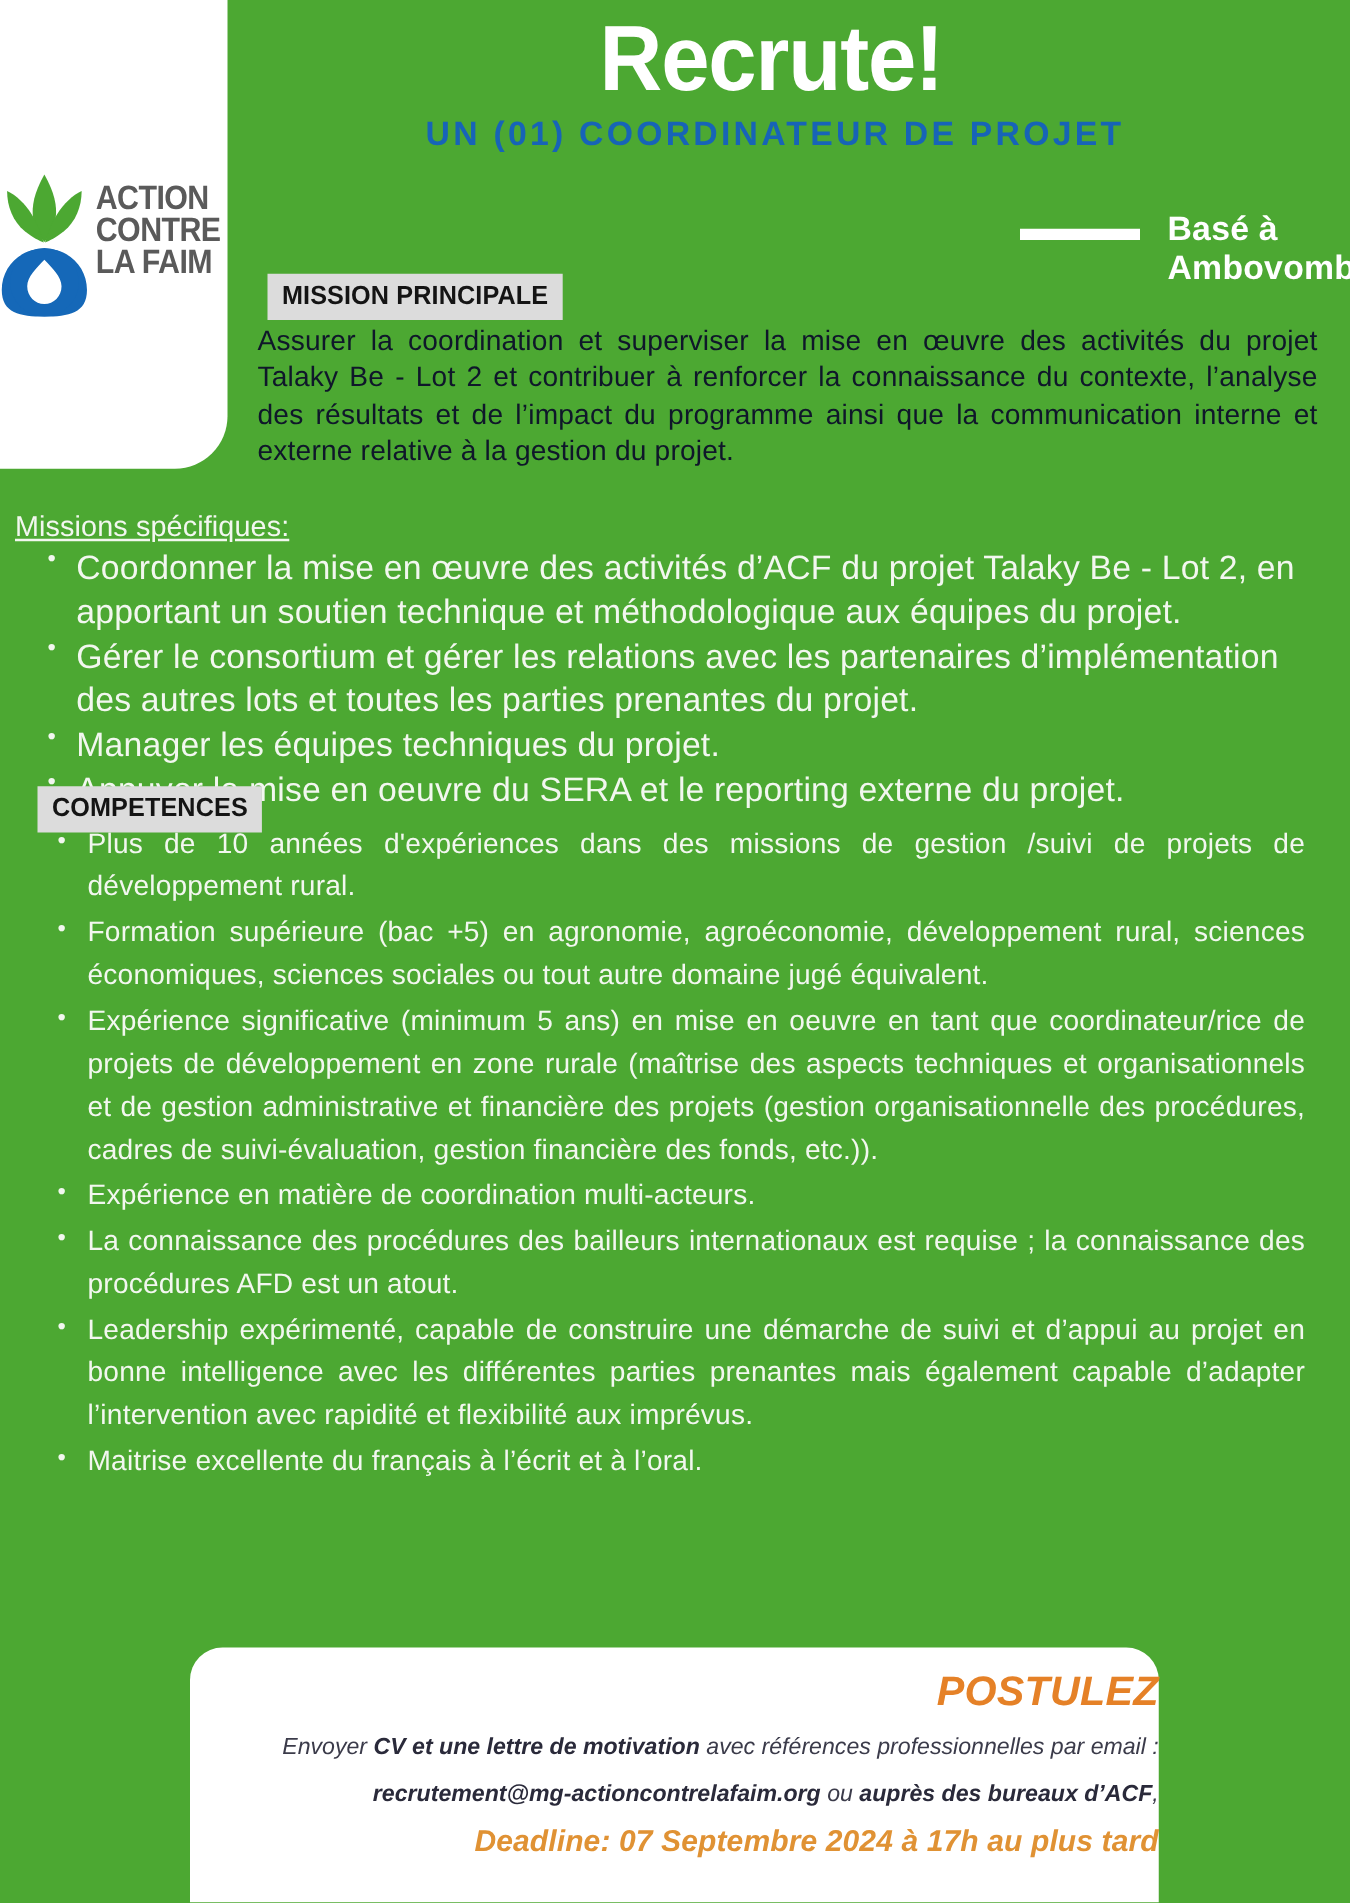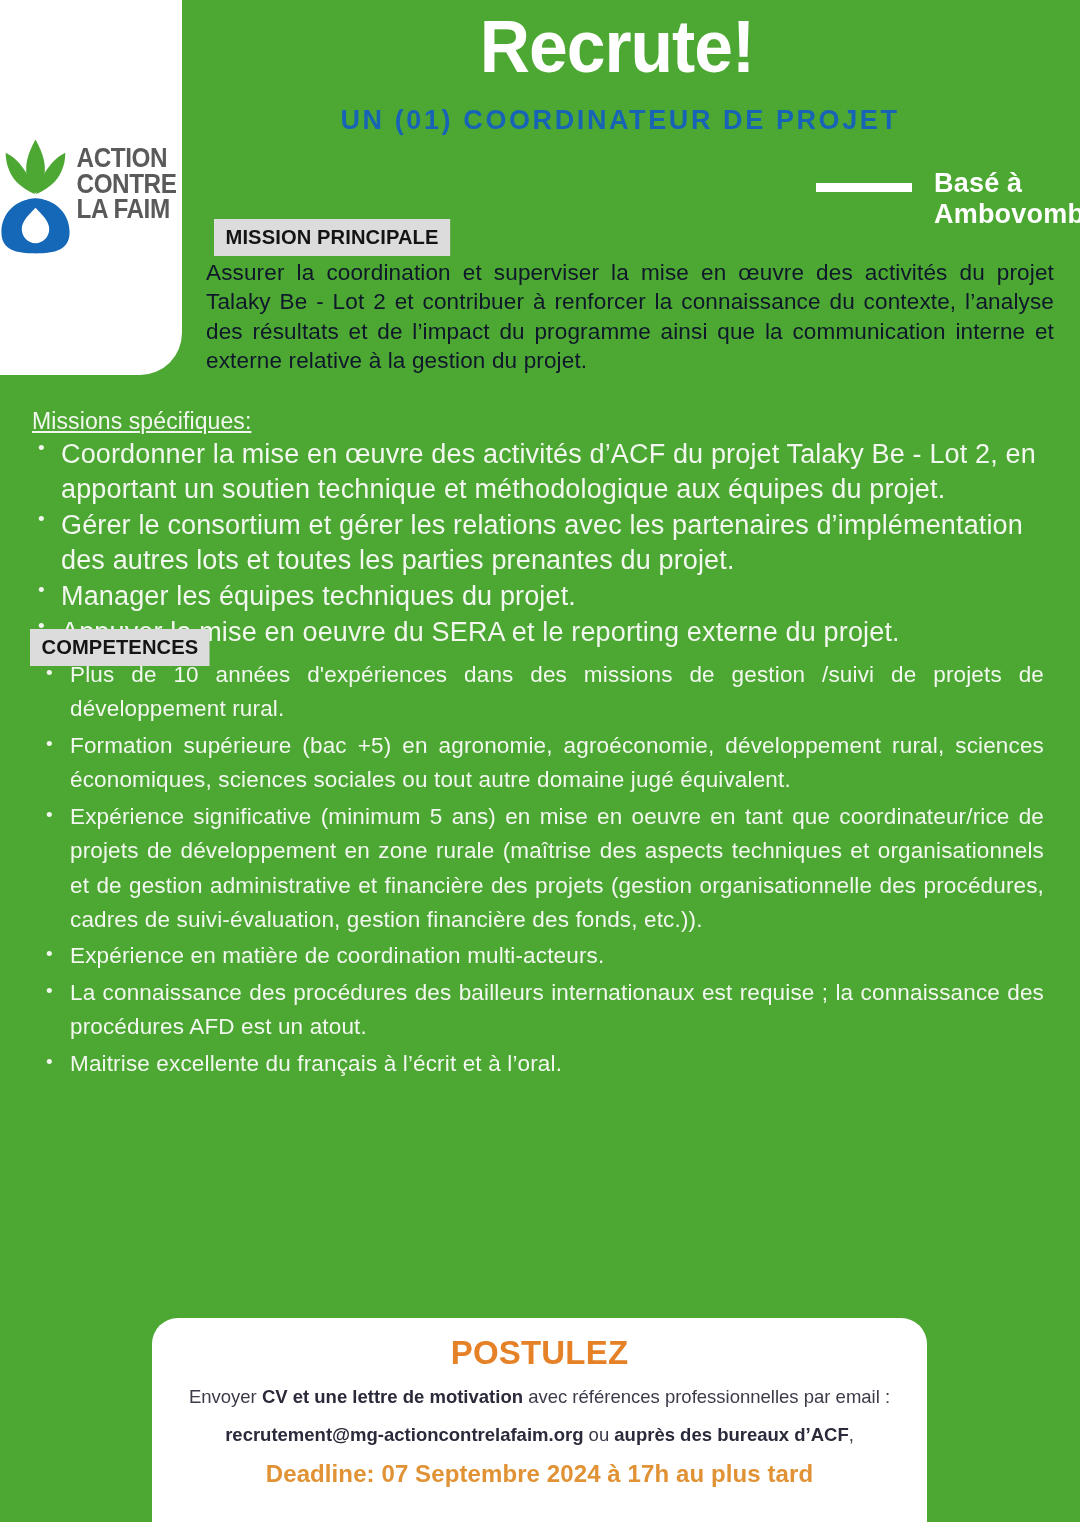--- a/index.html
+++ b/index.html
@@ -35,21 +35,21 @@
   .recrute{
     position:absolute;left:0;right:28px;top:4px;
     text-align:center;
     color:#ffffff;
     font-weight:bold;
     font-size:74px;
     letter-spacing:-1px;
     transform:scaleX(0.94);
   }
   .job-title{
-    position:absolute;left:0;right:22px;top:103px;
+    position:absolute;left:0;right:22px;top:90px;
     text-align:center;
     color:#1764b7;
     font-weight:bold;
     font-size:27px;
     letter-spacing:2.6px;
     line-height:1.33;
   }
   .dash{
     position:absolute;left:634px;top:183px;width:96px;height:9px;background:#ffffff;
   }
@@ -75,21 +75,21 @@
   .badge-comp{position:absolute;left:30px;top:629px;}
 
   
   .mission-text{
     position:absolute;left:206px;top:258px;width:848px;
     color:#0f172a;font-size:22.5px;line-height:1.31;
     text-align:justify;text-justify:inter-word;
     letter-spacing:0.15px;
   }
   .spec-head{
-    position:absolute;left:32px;top:408px;
+    position:absolute;left:12px;top:408px;
     color:#f2f7ef;font-size:23px;text-decoration:underline;
     letter-spacing:0.1px;
   }
   .spec-list{
     position:absolute;left:24px;top:437px;width:1020px;
     margin:0;padding:0;list-style:none;
   }
   .spec-list li{
     position:relative;padding-left:37px;
     color:#f2f7ef;font-size:27px;line-height:1.30;
@@ -114,21 +114,22 @@
   }
   .comp-list li::before{
     content:"\2022";position:absolute;left:14px;top:0;font-size:19px;color:#f2f7ef;
   }
   .comp-list li.nojust{text-align:left;}
 
   
   .footer{
     position:absolute;left:152px;top:1318px;width:775px;height:204px;
     background:#ffffff;border-top-left-radius:26px;border-top-right-radius:26px;
-    text-align:center;
+    text-align:right;
+    font-style:italic;
   }
   .postulez{
     margin:16px 0 0 0;color:#e58127;font-weight:bold;font-size:33px;letter-spacing:0.2px;
   }
   .foot-line{
     margin:14px 0 0 0;color:#3b3b4a;font-size:18.5px;line-height:1.2;
   }
   .foot-line.l2{margin-top:16px;}
   .foot-line.l3{margin-top:16px;}
   .foot-line b{font-weight:bold;color:#2a2a3a;}
@@ -182,20 +183,21 @@
     <li>Appuyer la mise en oeuvre du SERA et le reporting externe du projet.</li>
   </ul>
 
   <div class="badge badge-comp">COMPETENCES</div>
   <ul class="comp-list">
     <li>Plus de 10 années d'expériences dans des missions de gestion /suivi de projets de développement rural.</li>
     <li>Formation supérieure (bac +5) en agronomie, agroéconomie, développement rural, sciences économiques, sciences sociales ou tout autre domaine jugé équivalent.</li>
     <li>Expérience significative (minimum 5 ans) en mise en oeuvre en tant que coordinateur/rice de projets de développement en zone rurale (maîtrise des aspects techniques et organisationnels et de gestion administrative et financière des projets (gestion organisationnelle des procédures, cadres de suivi-évaluation, gestion financière des fonds, etc.)).</li>
     <li class="nojust">Expérience en matière de coordination multi-acteurs.</li>
     <li>La connaissance des procédures des bailleurs internationaux est requise ; la connaissance des procédures AFD est un atout.</li>
+    <li>Leadership expérimenté, capable de construire une démarche de suivi et d’appui au projet en bonne intelligence avec les différentes parties prenantes mais également capable d’adapter l’intervention avec rapidité et flexibilité aux imprévus.</li>
     <li class="nojust">Maitrise excellente du français à l’écrit et à l’oral.</li>
   </ul>
 
   <div class="footer">
     <div class="postulez">POSTULEZ</div>
     <div class="foot-line l1"><span>Envoyer </span><b>CV et une lettre de motivation</b><span> avec références professionnelles par email :</span></div>
     <div class="foot-line l2"><b>recrutement@mg-actioncontrelafaim.org</b><span> ou </span><b>auprès des bureaux d’ACF</b><span>,</span></div>
     <div class="deadline">Deadline: 07 Septembre 2024 à 17h au plus tard</div>
   </div>
 

